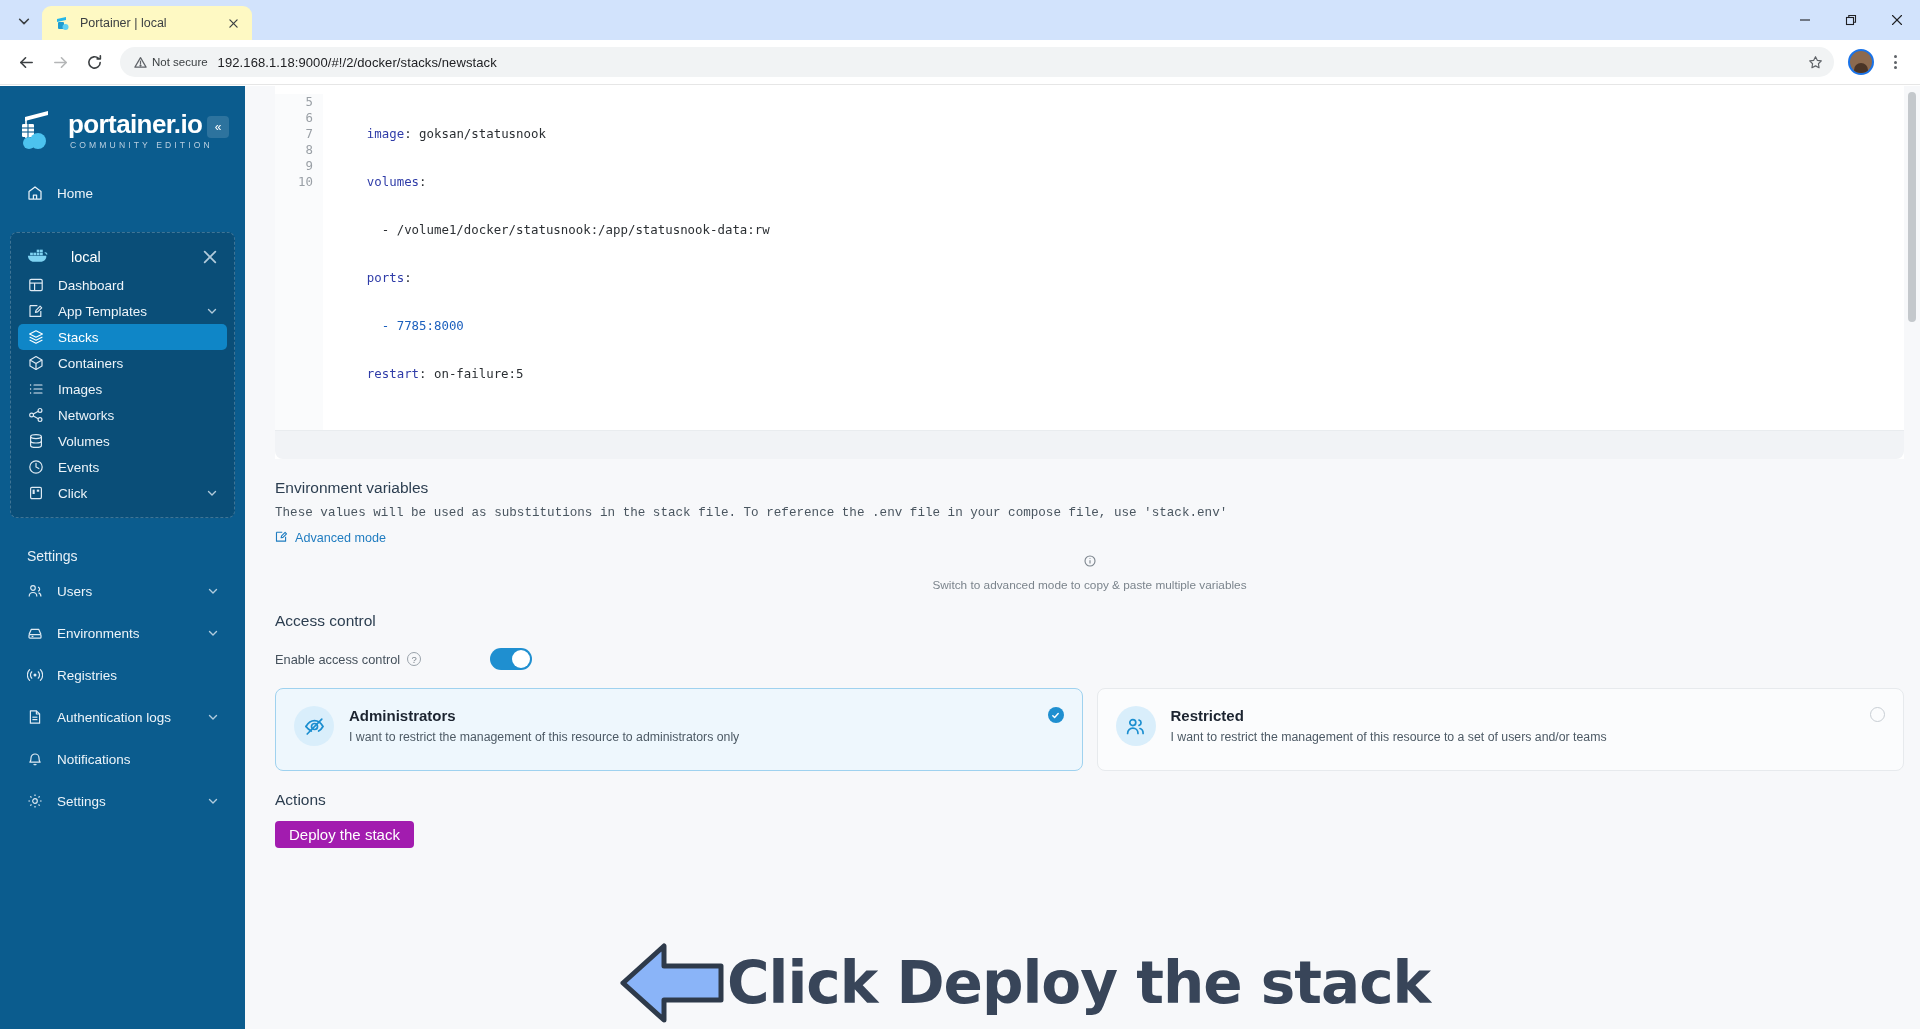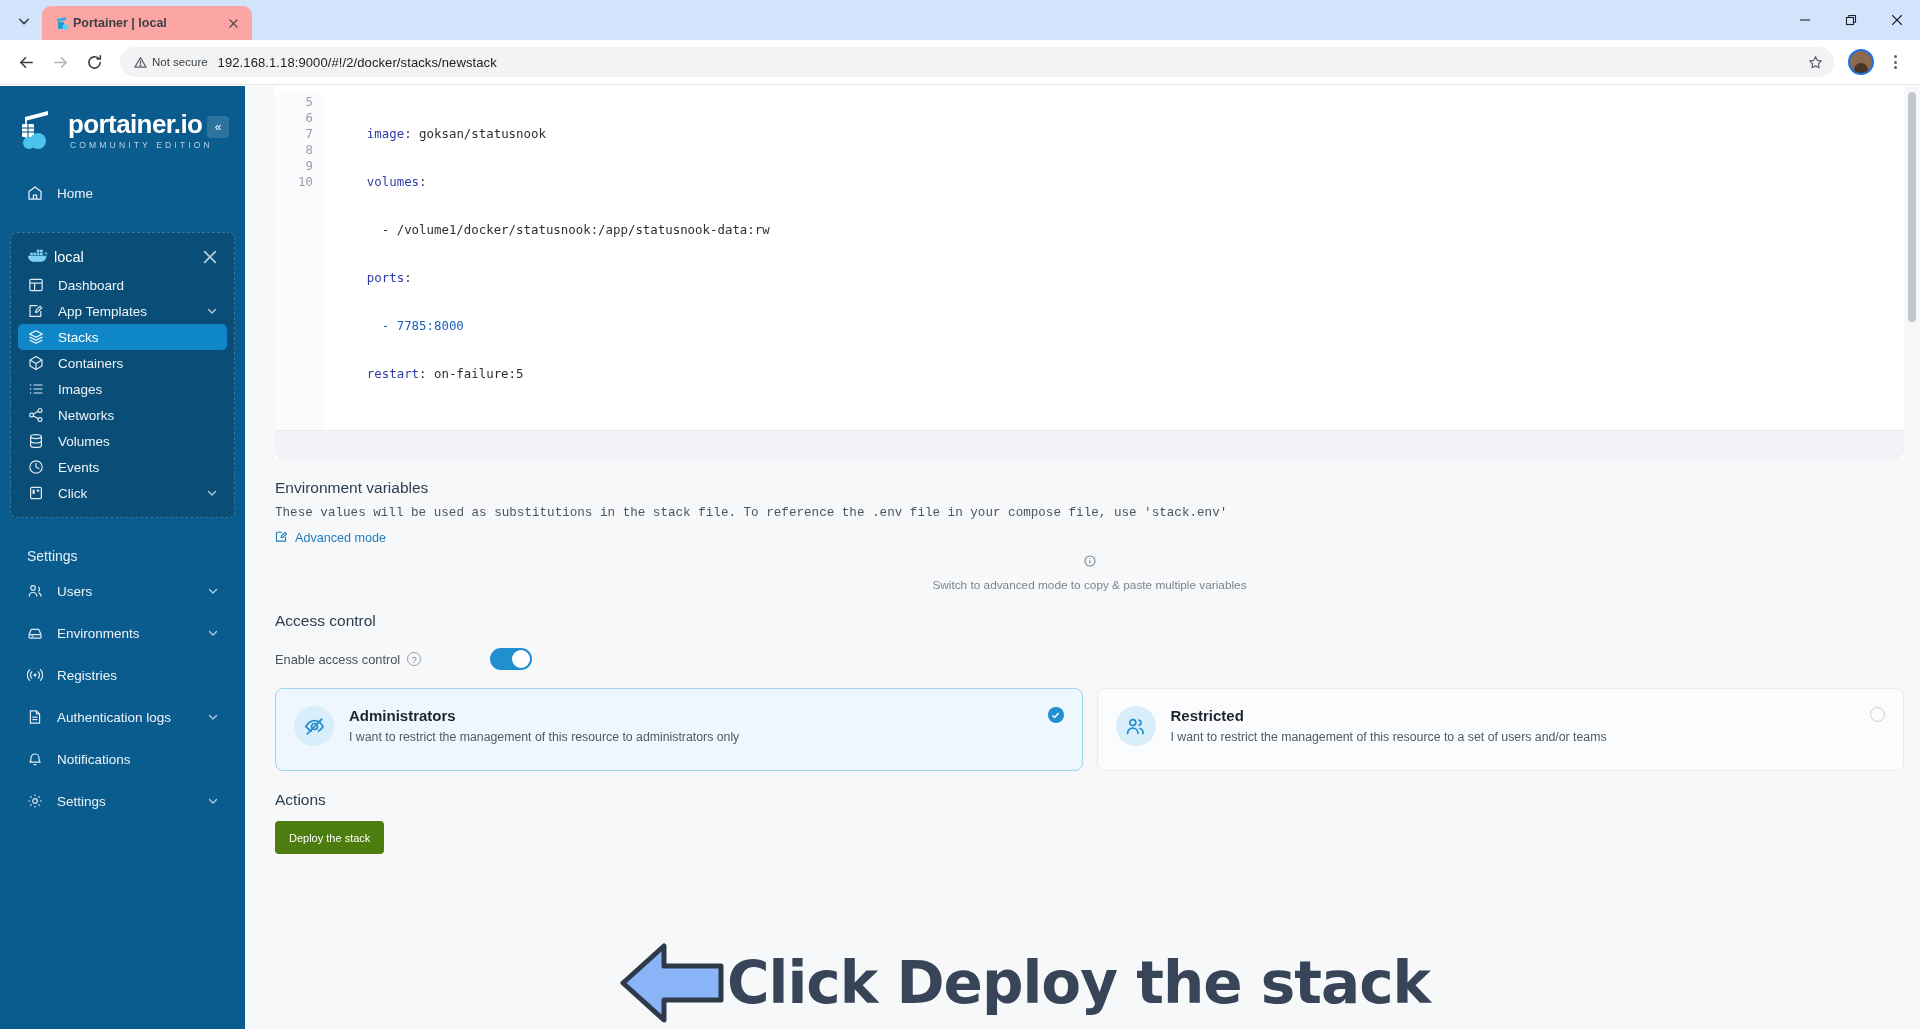--- a/index.html
+++ b/index.html
@@ -18,24 +18,24 @@
     height: 40px; background: #d2e3fc; display: flex; align-items: flex-end;
     padding-left: 4px; position: relative;
   }
   .tab-list-btn {
     width: 28px; height: 28px; margin: 0 4px 5px 6px;
     display: flex; align-items: center; justify-content: center;
     border-radius: 50%; cursor: pointer;
   }
   .tab-list-btn svg { width: 14px; height: 14px; }
   .tab {
-    display: flex; align-items: center; gap: 2px;
+    display: flex; align-items: center; gap: 9px;
     height: 34px; min-width: 210px; max-width: 240px;
-    background: #fca5a5; border-radius: 9px 9px 0 0;
-    padding: 0 10px 0 12px; position: relative; font-weight: bold;
+    background: #fef9c3; border-radius: 9px 9px 0 0;
+    padding: 0 10px 0 12px; position: relative;
   }
   .tab-favicon { width: 17px; height: 17px; flex: 0 0 17px; position: relative; }
   .tab-title {
     font-size: 12.5px; color: #3c4043; white-space: nowrap;
     overflow: hidden; text-overflow: ellipsis; flex: 1;
   }
   .tab-close {
     width: 18px; height: 18px; display: flex; align-items: center;
     justify-content: center; border-radius: 50%; cursor: pointer; flex: 0 0 18px;
   }
@@ -150,21 +150,21 @@
   .sb-item.active { background: #0f86c7; color: #fff; }
 
   .sb-home { margin-top: 28px; }
 
   .sb-env-group {
     margin: 26px 10px 0 10px; border-radius: 7px;
     background: #0a4e78; border: 1px dashed rgba(255,255,255,.22);
     padding: 9px 0 11px 0;
   }
   .sb-env-head {
-    display: flex; align-items: center; gap: 5px;
+    display: flex; align-items: center; gap: 22px;
     height: 30px; margin: 0 7px; padding: 0 9px;
     font-size: 14px; color: #fff; position: relative;
   }
   .sb-env-head .docker-ico { width: 22px; flex: 0 0 22px; }
   .sb-env-head .env-name { flex: 1; font-size: 14.5px; }
   .sb-env-x {
     width: 16px; height: 16px; flex: 0 0 16px; opacity: .8;
     display: flex; align-items: center; justify-content: center;
     font-size: 13px; cursor: pointer;
   }
@@ -294,22 +294,22 @@
   }
   .radio-on svg { width: 9px; height: 9px; }
   .radio-off {
     position: absolute; right: 18px; top: 18px;
     width: 15px; height: 15px; border-radius: 50%;
     border: 1.5px solid #c8ced4;
   }
 
   .deploy-btn {
     display: inline-flex; align-items: center; justify-content: center;
-    height: 33px; padding: 0 14px; border-radius: 4px;
-    background: #4d7c0f; color: #fff; font-size: 11px;
+    height: 27px; padding: 0 14px; border-radius: 4px;
+    background: #a21caf; color: #fff; font-size: 15px;
     cursor: pointer; margin-top: 12px; border: none;
   }
 
   
   .anno {
     position: absolute; left: 375px; bottom: 5px;
     display: flex; align-items: center; pointer-events: none;
   }
   .anno-arrow { width: 105px; height: 82px; flex: 0 0 105px; }
   .anno-text {

